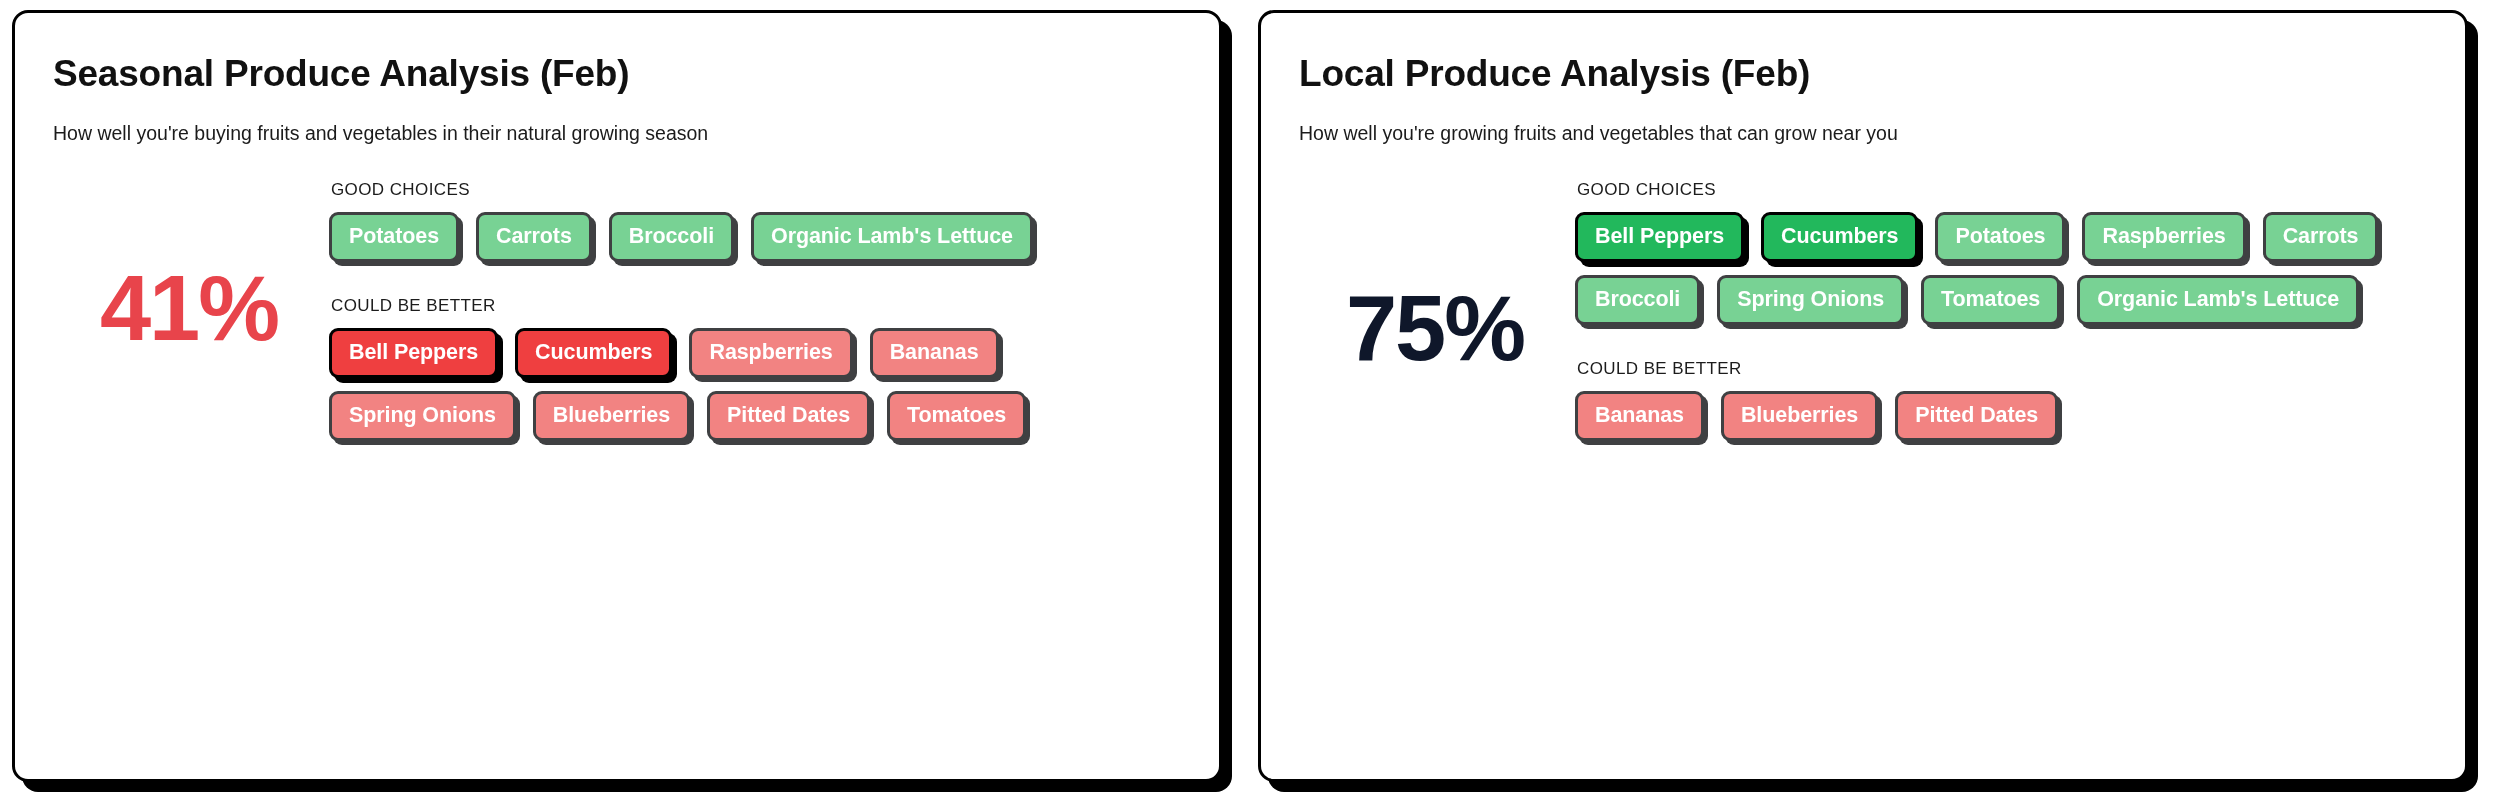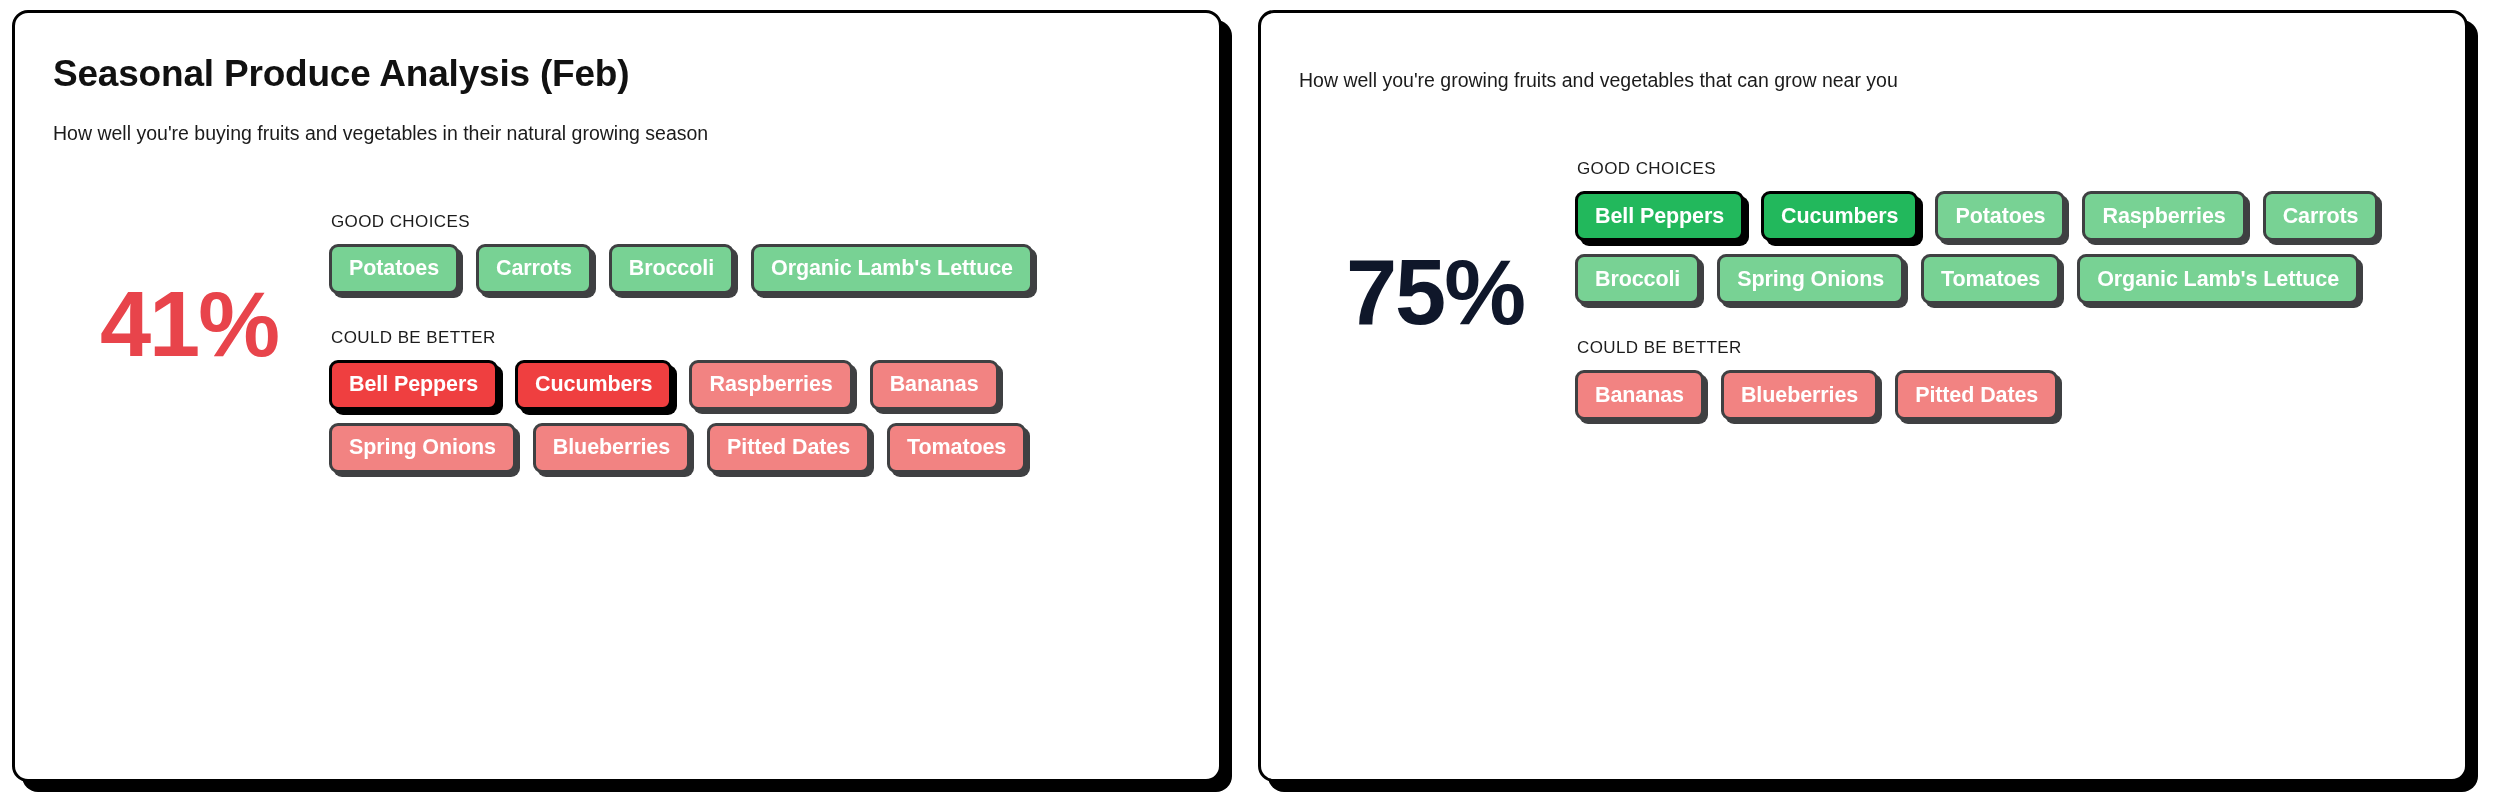--- a/index.html
+++ b/index.html
@@ -78,21 +78,20 @@
     font-weight: 700;
     line-height: 1;
     letter-spacing: -2px;
     white-space: nowrap;
   }
 
   .groups-col {
     flex: 1 1 auto;
     min-width: 0;
     padding-top: 4px;
-    margin-top: 32px;
   }
 
   .group + .group { margin-top: 34px; }
 
   .group-label {
     font-size: 17px;
     font-weight: 400;
     color: #1c1c1c;
     letter-spacing: 0.4px;
     margin: 0 0 12px 2px;
@@ -169,20 +168,21 @@
             <span class="tag tag--bad">Pitted Dates</span>
             <span class="tag tag--bad">Tomatoes</span>
           </div>
         </div>
 
       </div>
     </div>
   </section>
 
   <section class="card card--right">
+    <h1 class="card-title">Local Produce Analysis (Feb)</h1>
     <p class="card-subtitle">How well you're growing fruits and vegetables that can grow near you</p>
 
     <div class="card-body">
       <div class="score-col">
         <div class="score" style="color: #0f172a; margin-top: 40px;">75%</div>
       </div>
 
       <div class="groups-col">
 
         <div class="group">

